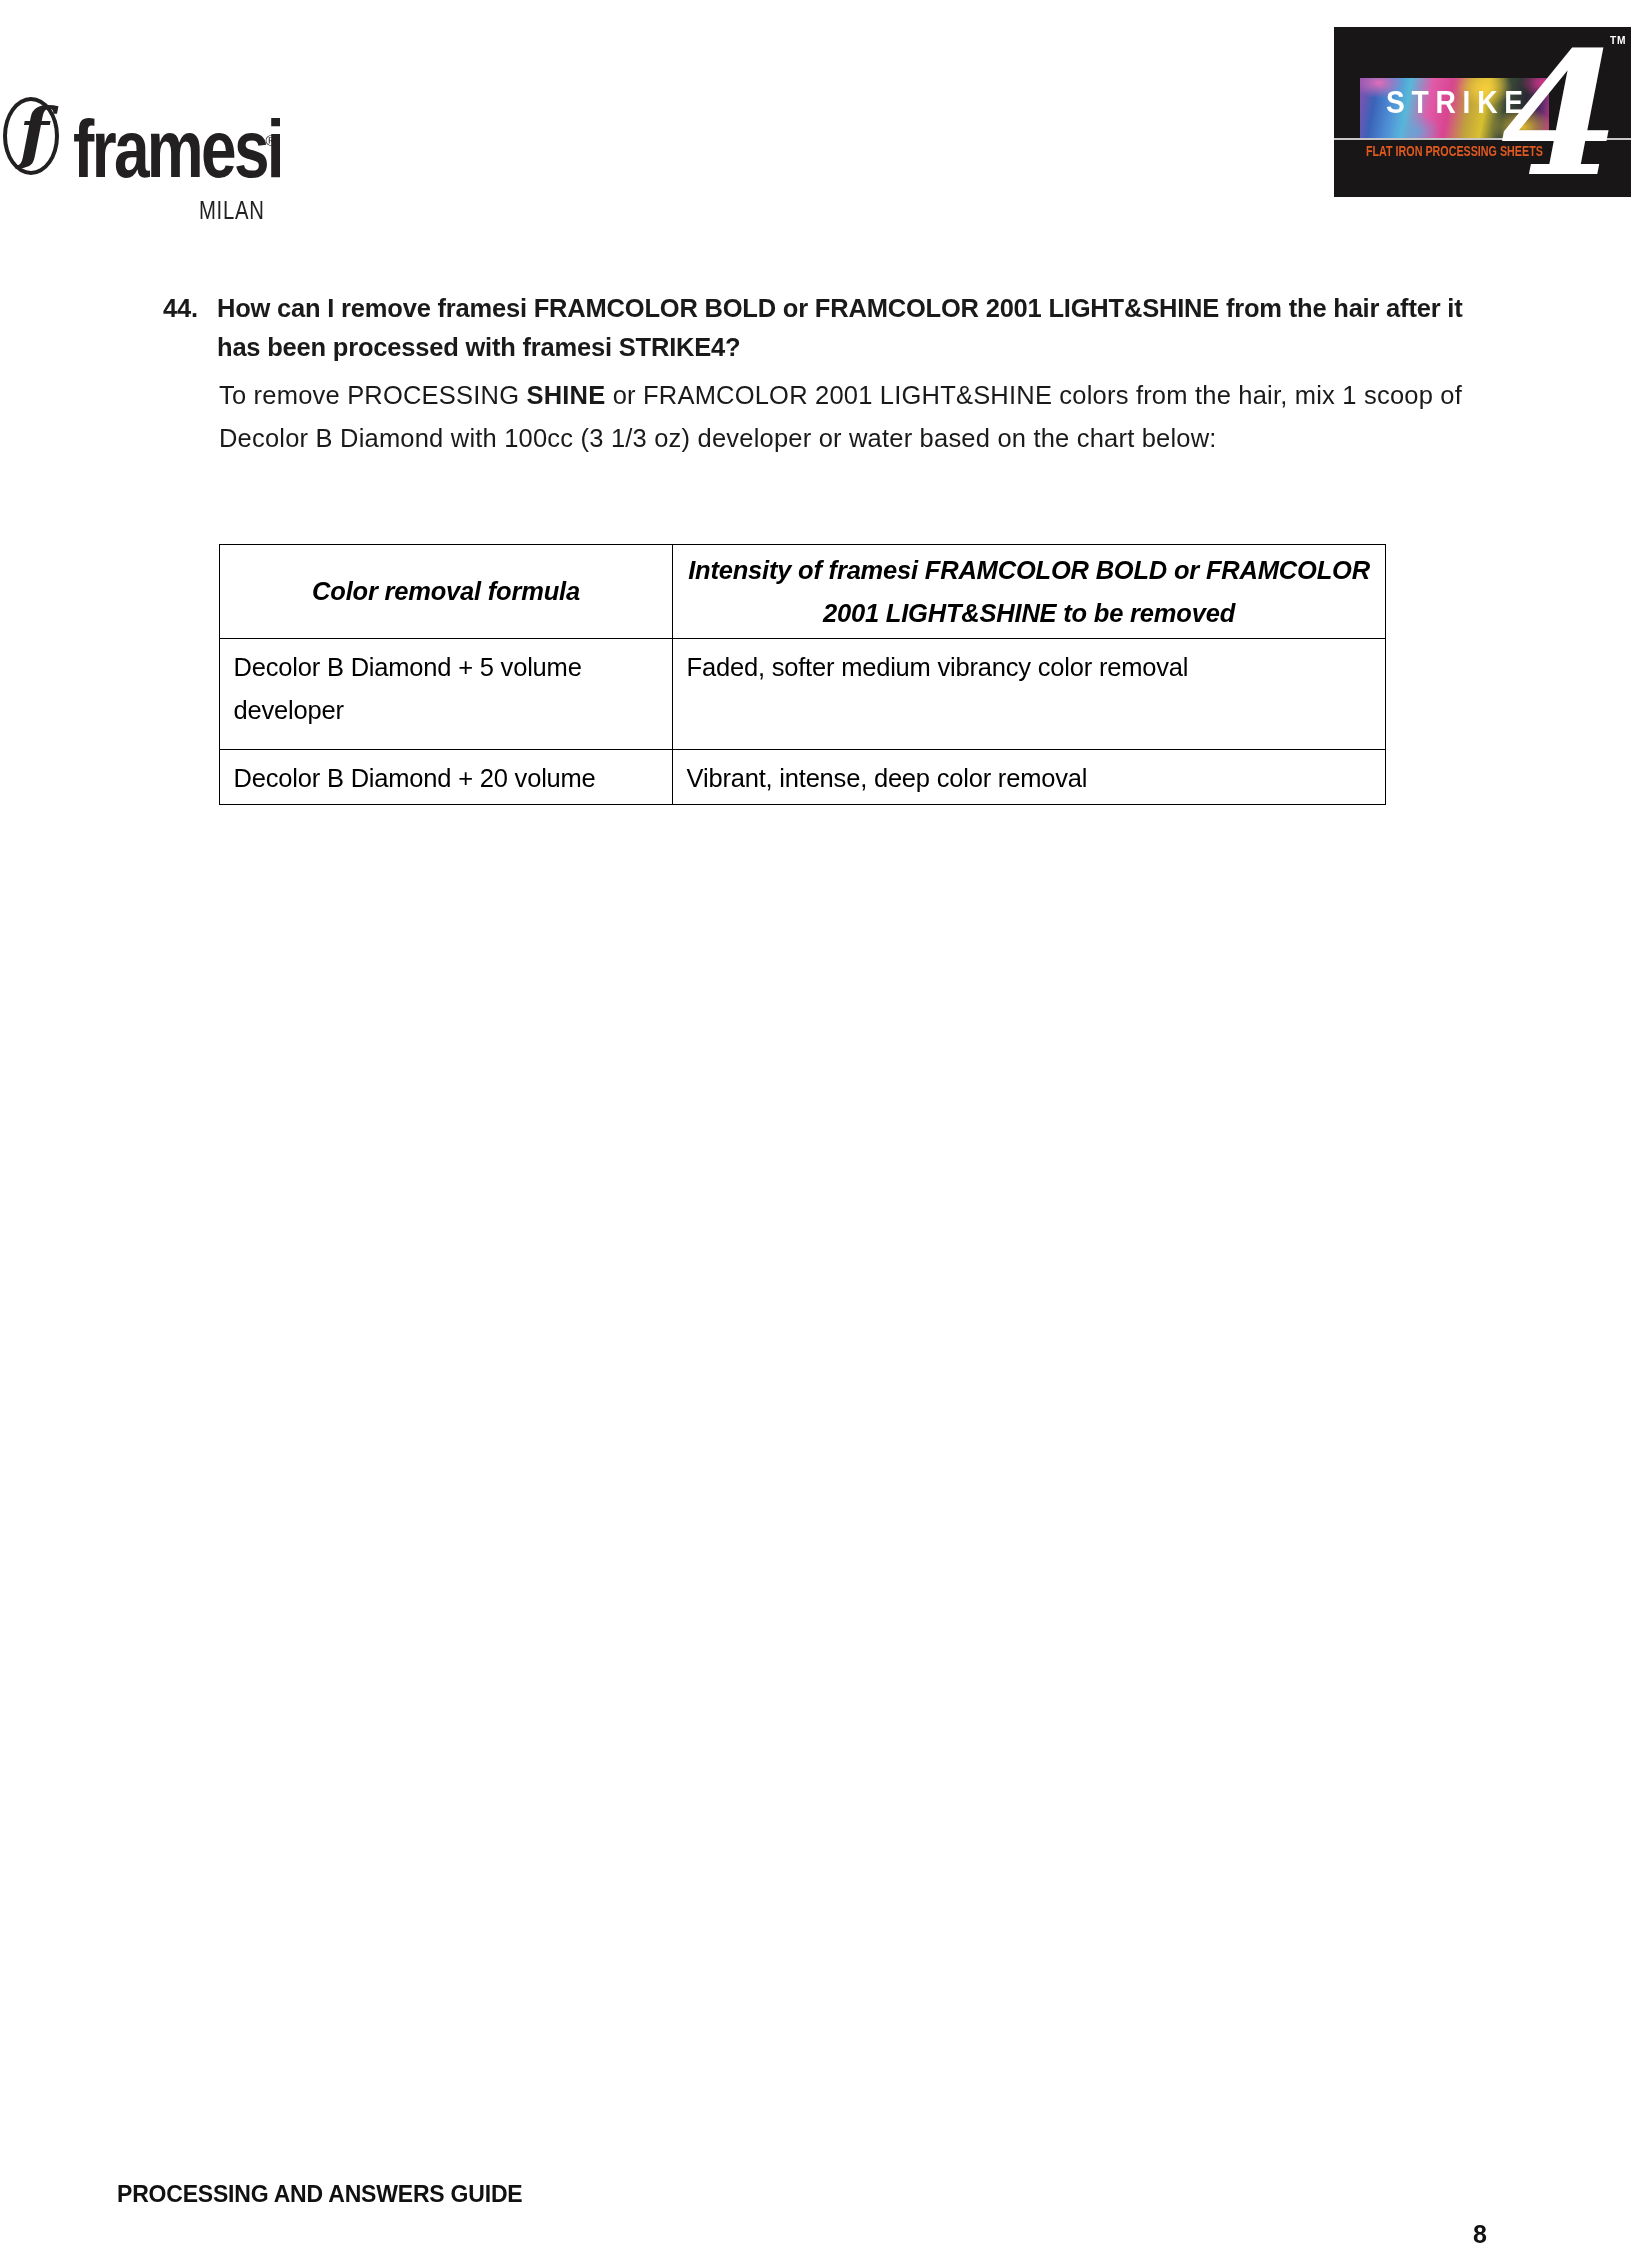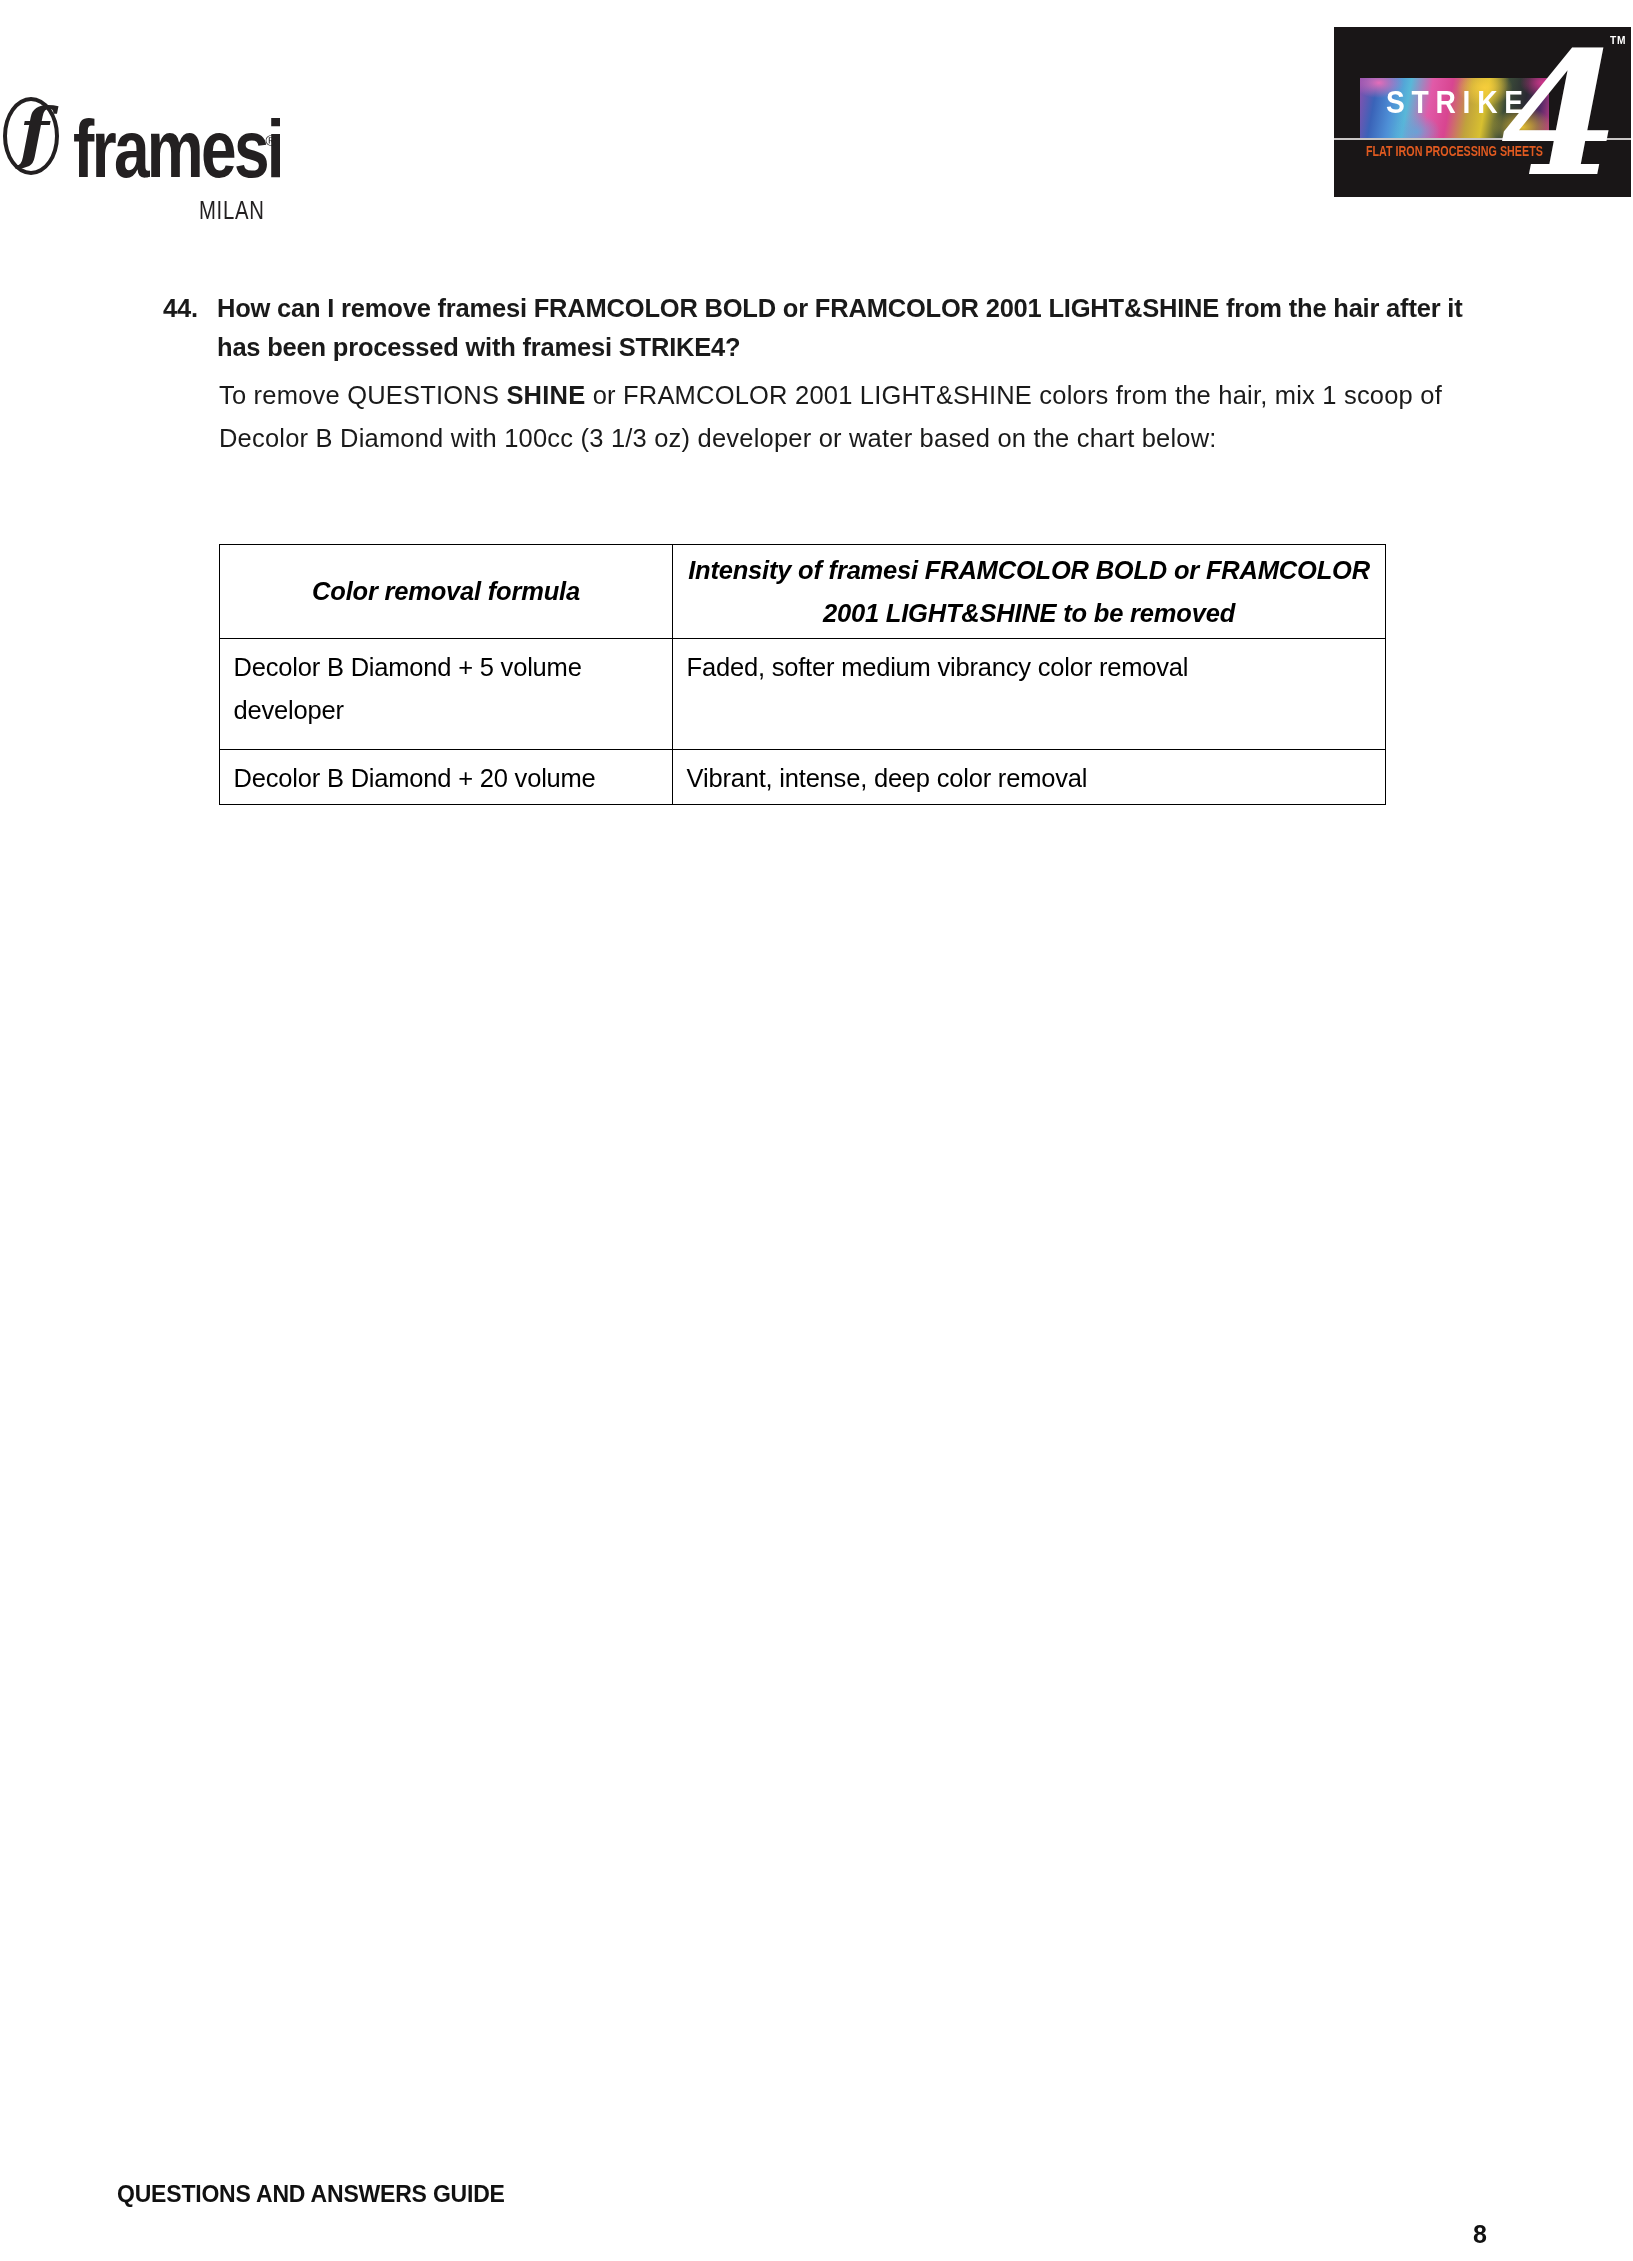--- a/index.html
+++ b/index.html
@@ -114,21 +114,21 @@
     <span class="strike-tm">TM</span>
   </div>
 
   <main>
 
     <div class="abs question">
       <span class="q-num">44.</span>
       <span class="q-text">How can I remove framesi FRAMCOLOR BOLD or FRAMCOLOR 2001 LIGHT&amp;SHINE from the hair after it has been processed with framesi STRIKE4?</span>
     </div>
 
-    <p class="abs answer"><span>To remove QUESTIONS </span><b>SHINE</b><span> or FRAMCOLOR 2001 LIGHT&amp;SHINE colors from the hair, mix 1 scoop of Decolor B Diamond with 100cc (3 1/3 oz) developer or water based on the chart below:</span></p>
+    <p class="abs answer"><span>To remove PROCESSING </span><b>SHINE</b><span> or FRAMCOLOR 2001 LIGHT&amp;SHINE colors from the hair, mix 1 scoop of Decolor B Diamond with 100cc (3 1/3 oz) developer or water based on the chart below:</span></p>
 
     <table class="removal-table">
       <colgroup>
         <col style="width:453px">
         <col style="width:713px">
       </colgroup>
       <thead>
         <tr class="h-row">
           <th>Color removal formula</th>
           <th>Intensity of framesi FRAMCOLOR BOLD or FRAMCOLOR 2001 LIGHT&amp;SHINE to be removed</th>
@@ -141,17 +141,17 @@
         </tr>
         <tr class="row-3">
           <td>Decolor B Diamond + 20 volume</td>
           <td>Vibrant, intense, deep color removal</td>
         </tr>
       </tbody>
     </table>
 
   </main>
 
-  <div class="abs footer-title">QUESTIONS AND ANSWERS GUIDE</div>
+  <div class="abs footer-title">PROCESSING AND ANSWERS GUIDE</div>
   <div class="abs page-num">8</div>
 
 </div>
 
 
 </body></html>

